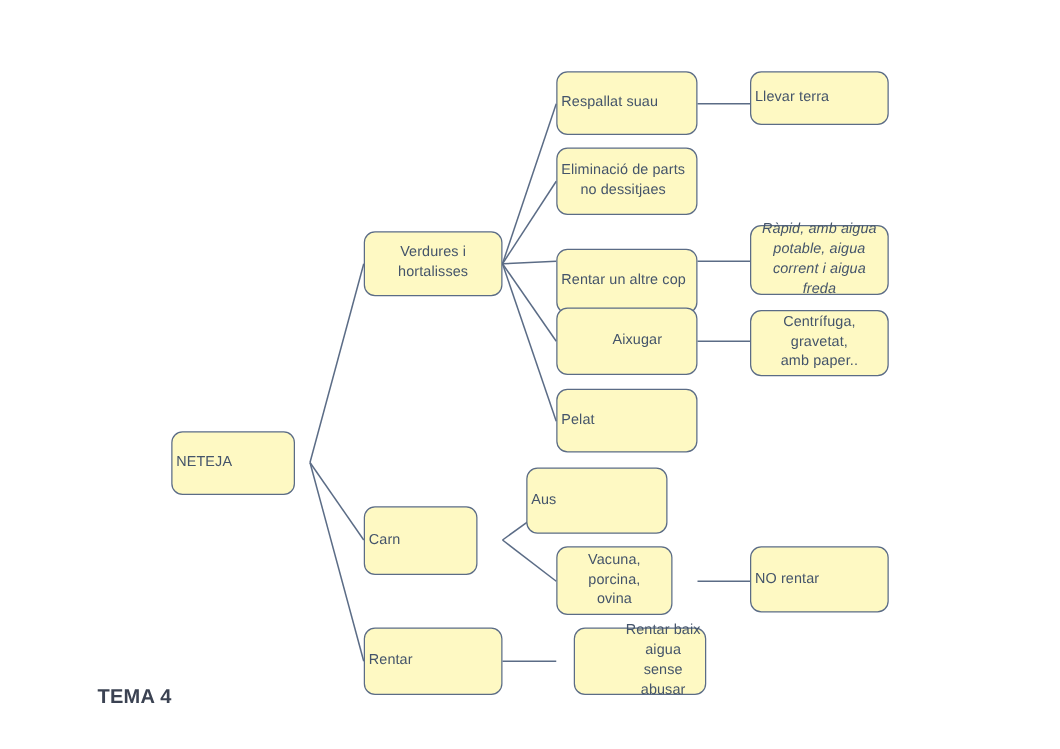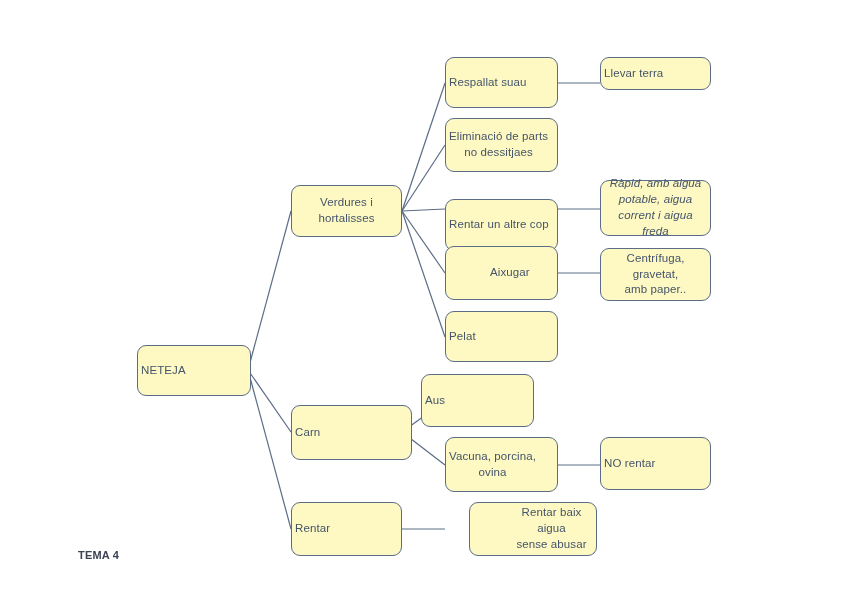--- a/index.html
+++ b/index.html
@@ -41,21 +41,21 @@
     padding: 2px 3px;
     white-space: pre-line;
     z-index: 2;
   }
   .node.tight {
     padding: 2px 0px;
   }
   .footer-label {
     position: absolute;
     color: #3b4252;
-    font-size: 11px;
+    font-size: 16px;
     font-weight: bold;
     letter-spacing: 0.2px;
     z-index: 3;
   }
 </style>
 </head>
 <body>
 
 <div id="canvas">
   <svg class="links" id="link-layer" viewBox="0 0 848 599">
@@ -69,36 +69,36 @@
       <line x1="402" y1="211" x2="445" y2="337" stroke="#5b6c86" stroke-width="1.2"></line>
       <line x1="402" y1="432" x2="445" y2="401" stroke="#5b6c86" stroke-width="1.2"></line>
       <line x1="402" y1="432" x2="445" y2="465" stroke="#5b6c86" stroke-width="1.2"></line>
       <line x1="402" y1="529" x2="445" y2="529" stroke="#5b6c86" stroke-width="1.2"></line>
       <line x1="558" y1="83" x2="600" y2="83" stroke="#5b6c86" stroke-width="1.2"></line>
       <line x1="558" y1="209" x2="600" y2="209" stroke="#5b6c86" stroke-width="1.2"></line>
       <line x1="558" y1="273" x2="600" y2="273" stroke="#5b6c86" stroke-width="1.2"></line>
       <line x1="558" y1="465" x2="600" y2="465" stroke="#5b6c86" stroke-width="1.2"></line>
     </svg>
   <div id="node-layer">
-      <div class="node" style="left: 137px; top: 345px; width: 114px; height: 51px; border-color: rgb(91, 108, 134); color: rgb(68, 84, 106);"><span>NETEJA</span></div>
+      <div class="node" style="left: 137px; top: 345px; width: 99px; height: 51px; border-color: rgb(91, 108, 134); color: rgb(68, 84, 106);"><span>NETEJA</span></div>
       <div class="node tight" style="left: 291px; top: 185px; width: 111px; height: 52px; border-color: rgb(91, 108, 134); color: rgb(68, 84, 106);"><span>Verdures i hortalisses</span></div>
-      <div class="node" style="left: 291px; top: 405px; width: 121px; height: 55px; border-color: rgb(91, 108, 134); color: rgb(68, 84, 106);"><span>Carn</span></div>
+      <div class="node" style="left: 291px; top: 405px; width: 91px; height: 55px; border-color: rgb(91, 108, 134); color: rgb(68, 84, 106);"><span>Carn</span></div>
       <div class="node" style="left: 291px; top: 502px; width: 111px; height: 54px; border-color: rgb(91, 108, 134); color: rgb(68, 84, 106);"><span>Rentar</span></div>
       <div class="node" style="left: 445px; top: 57px; width: 113px; height: 51px; border-color: rgb(91, 108, 134); color: rgb(68, 84, 106);"><span>Respallat suau</span></div>
       <div class="node" style="left: 445px; top: 118px; width: 113px; height: 54px; border-color: rgb(91, 108, 134); color: rgb(68, 84, 106);"><span>Eliminació de parts
 no dessitjaes</span></div>
       <div class="node" style="left: 445px; top: 183px; width: 113px; height: 52px; border-color: rgb(91, 108, 134); color: rgb(68, 84, 106); margin-top: 16px;"><span>Rentar un altre cop</span></div>
       <div class="node" style="left: 445px; top: 246px; width: 113px; height: 54px; border-color: rgb(91, 108, 134); color: rgb(68, 84, 106); padding-left: 44px;"><span>Aixugar</span></div>
       <div class="node" style="left: 445px; top: 311px; width: 113px; height: 51px; border-color: rgb(91, 108, 134); color: rgb(68, 84, 106);"><span>Pelat</span></div>
       <div class="node" style="left: 421px; top: 374px; width: 113px; height: 53px; border-color: rgb(91, 108, 134); color: rgb(68, 84, 106);"><span>Aus</span></div>
-      <div class="node" style="left: 445px; top: 437px; width: 113px; height: 55px; border-color: rgb(91, 108, 134); color: rgb(68, 84, 106);"><span>Vacuna, porcina,
+      <div class="node" style="left: 445px; top: 437px; width: 93px; height: 55px; border-color: rgb(91, 108, 134); color: rgb(68, 84, 106);"><span>Vacuna, porcina,
 ovina</span></div>
-      <div class="node" style="left: 469px; top: 502px; width: 128px; height: 54px; border-color: rgb(91, 108, 134); color: rgb(68, 84, 106); padding-left: 40px;"><span>Rentar baix aigua
+      <div class="node" style="left: 459px; top: 502px; width: 106px; height: 54px; border-color: rgb(91, 108, 134); color: rgb(68, 84, 106); padding-left: 40px;"><span>Rentar baix aigua
 sense abusar</span></div>
-      <div class="node" style="left: 600px; top: 57px; width: 111px; height: 33px; border-color: rgb(91, 108, 134); color: rgb(68, 84, 106);"><span>Llevar terra</span></div>
+      <div class="node" style="left: 600px; top: 57px; width: 111px; height: 43px; border-color: rgb(91, 108, 134); color: rgb(68, 84, 106);"><span>Llevar terra</span></div>
       <div class="node" style="left: 600px; top: 180px; width: 111px; height: 56px; border-color: rgb(91, 108, 134); color: rgb(68, 84, 106); font-style: italic;"><span>Ràpid, amb aigua
 potable, aigua
 corrent i aigua freda</span></div>
       <div class="node" style="left: 600px; top: 248px; width: 111px; height: 53px; border-color: rgb(91, 108, 134); color: rgb(68, 84, 106);"><span>Centrífuga, gravetat,
 amb paper..</span></div>
       <div class="node" style="left: 600px; top: 437px; width: 111px; height: 53px; border-color: rgb(91, 108, 134); color: rgb(68, 84, 106);"><span>NO rentar</span></div>
     </div>
   <div class="footer-label" style="left:78px; top:549px;">TEMA 4</div>
 </div>
 

